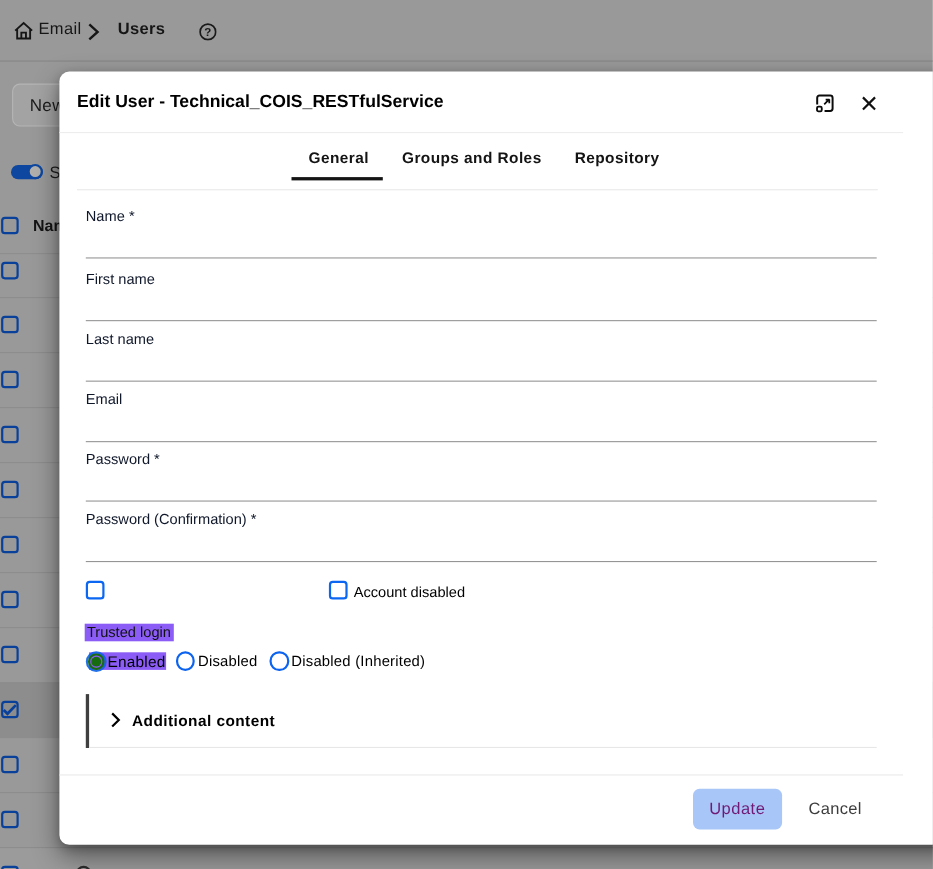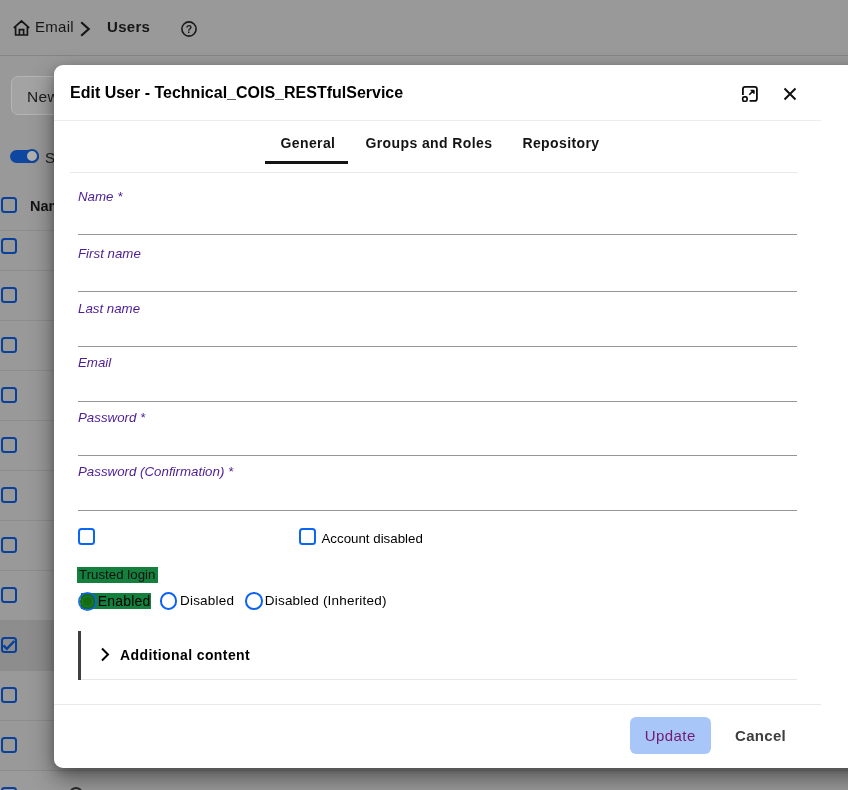--- a/index.html
+++ b/index.html
@@ -23,43 +23,43 @@
            background:#ffffff; border-radius:9px;
            box-shadow:0 10px 24px rgba(0,0,0,0.45), 0 3px 8px rgba(0,0,0,0.18); }
   .mtitle { position:absolute; left:16px; top:19px; font-size:16px; font-weight:bold; color:#000; }
   .mdiv { position:absolute; left:0; width:767px; height:1px; background:#ededed; }
 
   .tab { font-size:14px; font-weight:bold; color:#141414; padding:0 15px; letter-spacing:0.4px; }
   .tabs { position:absolute; left:2.5px; top:68px; width:767px; display:flex;
           justify-content:center; align-items:center; height:20px; }
   .tabu { position:absolute; left:211px; top:95.5px; width:82.5px; height:3px; background:#141414; }
 
-  .flabel { position:absolute; left:24px; font-size:13.3px; color:#4c1d95;font-style:italic; }
+  .flabel { position:absolute; left:24px; font-size:13.3px; color:#0f172a; }
   .fline  { position:absolute; left:24px; width:719px; height:1px; background:#959595; }
   .fval   { position:absolute; left:30px; font-size:13px; color:#aeaeae; }
 
   .mcheck { position:absolute; width:17px; height:17px; top:463.3px;
             border:2.5px solid #0b66f2; border-radius:3.5px; }
   .mchklab { position:absolute; top:466px; font-size:13.3px; color:#000; }
 
-  .hl { background:#15803d; }
+  .hl { background:#8b5cf6; }
 
   .radio { position:absolute; top:527.2px; width:17.5px; height:17.5px; border-radius:50%;
            border:2.2px solid #0b63f0; }
   .radlab { position:absolute; top:528px; font-size:13.5px; color:#000; letter-spacing:0.2px; }
 
   .accbar { position:absolute; left:24px; top:566px; width:3px; height:49px; background:#3f3f3f; }
   .accline{ position:absolute; left:27px; top:614px; width:716px; height:1px; background:#e7e7e7; }
   .acctxt { position:absolute; left:66px; top:582px; font-size:14px; font-weight:bold; color:#000; letter-spacing:0.4px; }
 
   .fdiv { position:absolute; left:0; top:639px; width:767px; height:1px; background:#e9e9e9; }
   .updbtn { position:absolute; left:575.5px; top:652px; width:81.5px; height:37px;
             border-radius:6px; background:#a8c6f8; color:#701a75; font-size:15px;
             letter-spacing:0.45px; display:flex; align-items:center; justify-content:center; }
-  .cancel { position:absolute; left:681px; top:661.5px; font-size:15px; color:#3d3d3d; letter-spacing:0.3px;font-weight:bold; }
+  .cancel { position:absolute; left:681px; top:661.5px; font-size:15px; color:#3d3d3d; letter-spacing:0.3px; }
 </style>
 </head>
 <body>
 
 <div class="toolbar">
   <svg class="abs" style="left:12px;top:18.5px" width="19" height="18" viewBox="0 0 19 18">
     <path d="M1.8 8.8 L9.5 2 L17.2 8.8 M3.6 7.3 V16 H15.4 V7.3 M7.4 16 V10.6 H11.6 V16" fill="none" stroke="#161616" stroke-width="1.7"></path>
   </svg>
   <span class="crumbtxt" style="left:35px">Email</span>
   <svg class="abs" style="left:77.5px;top:20.5px" width="13" height="16" viewBox="0 0 13 16">

